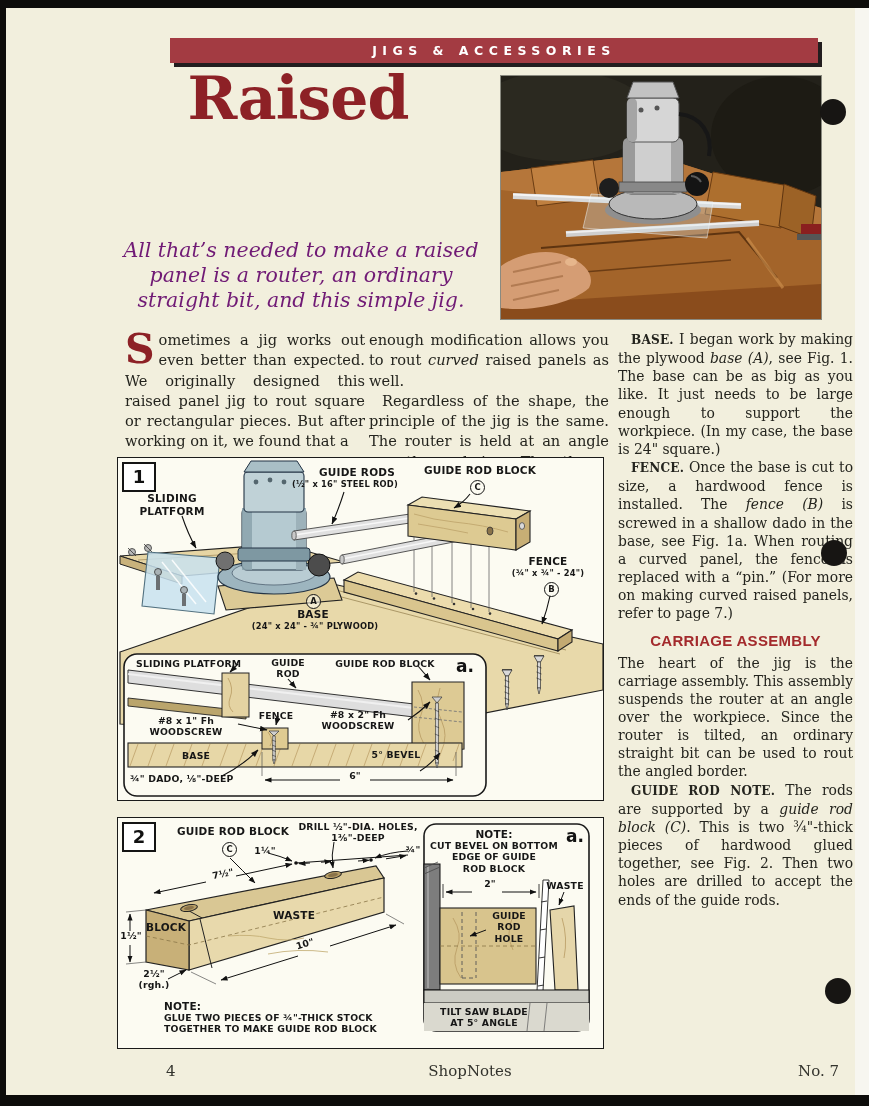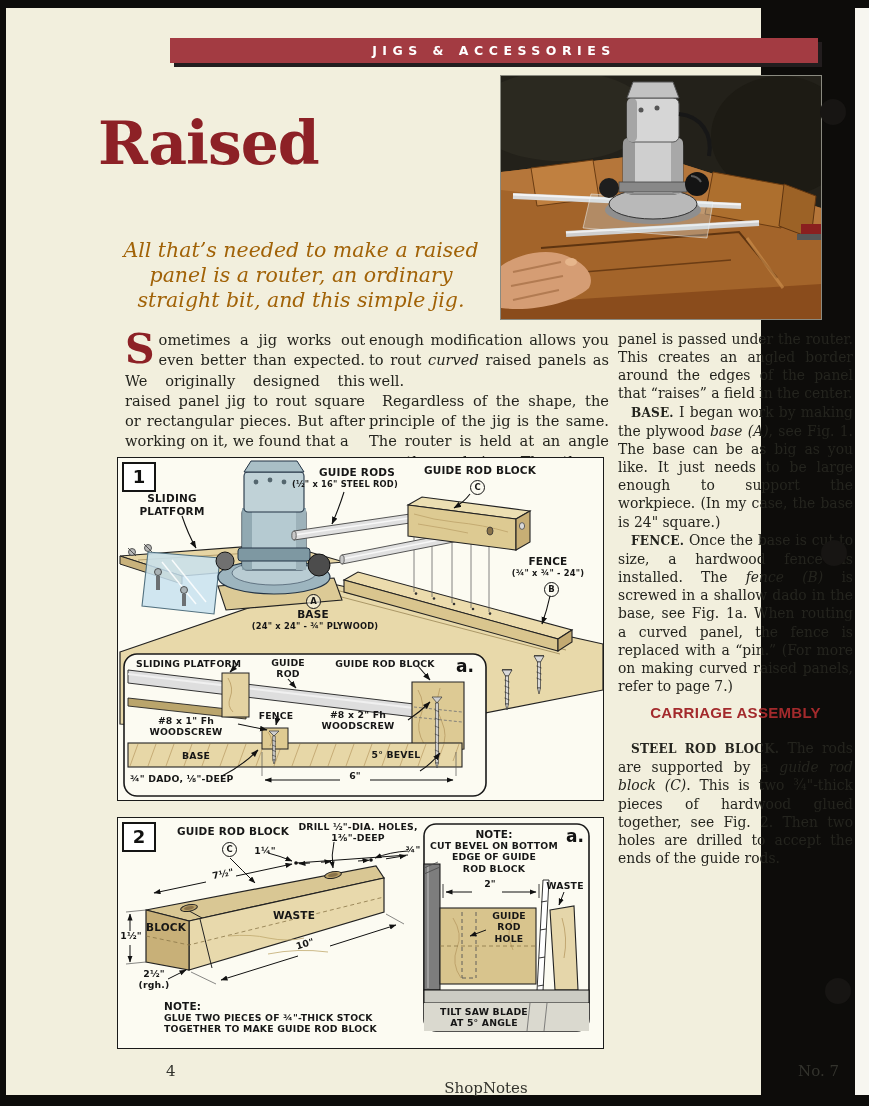--- a/index.html
+++ b/index.html
@@ -2,55 +2,54 @@
 <html style="--page-cream: #f2efdd; --banner-red: #a33b42; --title-red: #8d2126; --heading-red: #a32a2c; --fig-bg: #fcfbf2;"><head>
 <meta charset="utf-8">
 <style>
   html,body { margin:0; padding:0; }
   body {
     width:869px; height:1106px; position:relative;
     background:#0d0c0a; overflow:hidden;
     font-family:"DejaVu Serif", serif;
   }
   .page {
-    position:absolute; left:6px; top:8px; width:755px; height:1087px;
+    position:absolute; left:6px; top:8px; width:849px; height:1087px;
     background:var(--page-cream,#f2efdd);
   }
   .right-strip { position:absolute; left:855px; top:8px; width:14px; height:1087px; background:#f7f6f0; }
   .hole { position:absolute; width:26px; height:26px; border-radius:50%; background:#171513; }
 
   .banner {
     position:absolute; left:164px; top:30px; width:648px; height:25px;
     background:var(--banner-red,#a33b42); box-shadow:4px 4px 0 #221d1e;
     color:#fff; font:700 12.5px/25px "DejaVu Sans",sans-serif;
     letter-spacing:5.5px; text-align:center; white-space:nowrap;
   }
   .title {
-    position:absolute; left:92px; top:58px; width:400px; 
+    position:absolute; left:92px; top:58px; width:400px; text-align:center;
     font:700 60px/64px "DejaVu Serif",serif; color:var(--title-red,#8d2126);
     letter-spacing:-1px;
-    margin-top:45px;
   }
   .deck {
     position:absolute; left:103px; top:230px; width:384px; text-align:center;
-    font:italic 20.5px/25px "DejaVu Serif",serif; color:#a16207; white-space:pre-line;
+    font:italic 20.5px/25px "DejaVu Serif",serif; color:#701a75; white-space:pre-line;
   }
   .photo {
     position:absolute; left:494px; top:67px; width:320px; height:243px;
     border:1px solid #8a8a80; background:#23211a; overflow:hidden;
   }
 
   .bodycol { position:absolute; font:14.6px/20.3px "DejaVu Serif",serif; color:#24241e; text-align:justify; }
   .bodycol p { margin:0; }
   .col3 { font:13.9px/18.15px "DejaVu Serif",serif; }
   .ind { text-indent:13px; }
   .ri { font-style:italic; }
   .rc { font-weight:700; font-size:.87em; letter-spacing:.2px; }
   .dropcap { float:left; font:700 41px/33px "DejaVu Serif",serif; color:var(--title-red,#8d2126); padding:3px 4px 0 0; }
-  .chead { font:800 15px/1 "Liberation Sans",sans-serif; letter-spacing:.3px; color:var(--heading-red,#a32a2c); text-align:center; margin:10px 0 19px; }
+  .chead { font:800 15px/1 "Liberation Sans",sans-serif; letter-spacing:.3px; color:var(--heading-red,#a32a2c); text-align:center; margin:10px 0 6px; }
 
   .fig { position:absolute; background:var(--fig-bg,#fcfbf2); border:1.7px solid #1a1a1a; }
   .fig svg.draw { position:absolute; left:0; top:0; }
   .fignum {
     position:absolute; left:4px; top:4px; width:30px; height:26px; background:#fff;
     border:2.4px solid #141414; font:700 18px/26px "DejaVu Sans",sans-serif; text-align:center; color:#111;
   }
   .lbl { position:absolute; font:700 9.3px/1.22 "DejaVu Sans",sans-serif; letter-spacing:.2px; color:#161616; text-align:center; white-space:pre-line; }
   .lbl.sm { font-size:8.3px; font-weight:600; }
   .lbl.la { text-align:left; }
@@ -59,21 +58,21 @@
     position:absolute; width:13px; height:13px; border:1.4px solid #161616; border-radius:50%;
     font:700 8.5px/13px "DejaVu Sans",sans-serif; text-align:center; color:#161616;
     background:rgba(252,251,242,.55);
   }
   .atag { position:absolute; font:800 17px/1 "DejaVu Sans",sans-serif; color:#111; }
   .rot11 { transform:rotate(-11deg); }
   .rot17 { transform:rotate(-17deg); }
 
   .footer { position:absolute; left:0; top:1048px; width:849px; height:30px; font:15px/30px "DejaVu Serif",serif; color:#33332d; }
   .footer .fpage { position:absolute; left:160px; }
-  .footer .fmag  { position:absolute; left:480px; transform:translateX(-50%);margin-top:17px; }
+  .footer .fmag  { position:absolute; left:464px; transform:translateX(-50%); }
   .footer .fiss  { position:absolute; right:16px; }
 </style>
 </head>
 <body>
 
 <div class="page">
 
   <div class="banner">JIGS &amp; ACCESSORIES</div>
 
   <div class="title">
@@ -145,25 +144,25 @@
   <div class="bodycol" style="left:119px; top:322px; width:240px;">
     <p><span class="dropcap">S</span><span>ometimes a jig works out even better than expected. We originally designed this raised panel jig to rout square or rectangular pieces. But after working on it, we found that a</span></p>
   </div>
 
   <div class="bodycol" style="left:363px; top:322px; width:240px;">
     <p><span>enough modification allows you to rout </span><span class="ri">curved</span><span> raised panels as well.</span></p>
     <p class="ind">Regardless of the shape, the principle of the jig is the same. The router is held at an angle over the workpiece. Then the</p>
   </div>
 
   <div class="bodycol col3" style="left:612px; top:322px; width:235px;">
-    <p>panel is passed under the router. This creates an angled border around the edges of the panel that “raises” a field in the center.</p>
     <p class="ind"><span class="rc">BASE.</span><span> I began work by making the plywood </span><span class="ri">base (A)</span><span>, see Fig. 1. The base can be as big as you like. It just needs to be large enough to support the workpiece. (In my case, the base is 24" square.)</span></p>
     <p class="ind"><span class="rc">FENCE.</span><span> Once the base is cut to size, a hardwood fence is installed. The </span><span class="ri">fence (B)</span><span> is screwed in a shallow dado in the base, see Fig. 1a. When routing a curved panel, the fence is replaced with a “pin.” (For more on making curved raised panels, refer to page 7.)</span></p>
     <h3 class="chead">CARRIAGE ASSEMBLY</h3>
-    <p class="ind"><span class="rc">STEEL ROD BLOCK.</span><span> The rods are supported by a </span><span class="ri">guide rod block (C)</span><span>. This is two ¾"-thick pieces of hardwood glued together, see Fig. 2. Then two holes are drilled to accept the ends of the guide rods.</span></p>
+    <p>The heart of the jig is the carriage assembly. This assembly suspends the router at an angle over the workpiece. Since the router is tilted, an ordinary straight bit can be used to rout the angled border.</p>
+    <p class="ind"><span class="rc">GUIDE ROD NOTE.</span><span> The rods are supported by a </span><span class="ri">guide rod block (C)</span><span>. This is two ¾"-thick pieces of hardwood glued together, see Fig. 2. Then two holes are drilled to accept the ends of the guide rods.</span></p>
 
   </div>
 
   <div class="fig" style="left:111px; top:449px; width:485px; height:342px;">
     <svg class="draw" width="485" height="342" viewBox="0 0 485 342">
       <defs>
         <marker id="ar1" markerWidth="7" markerHeight="6" refX="6.5" refY="2.6" orient="auto-start-reverse">
           <path d="M0,0 L7,2.6 L0,5.2 z" fill="#111"></path>
         </marker>
       </defs>

